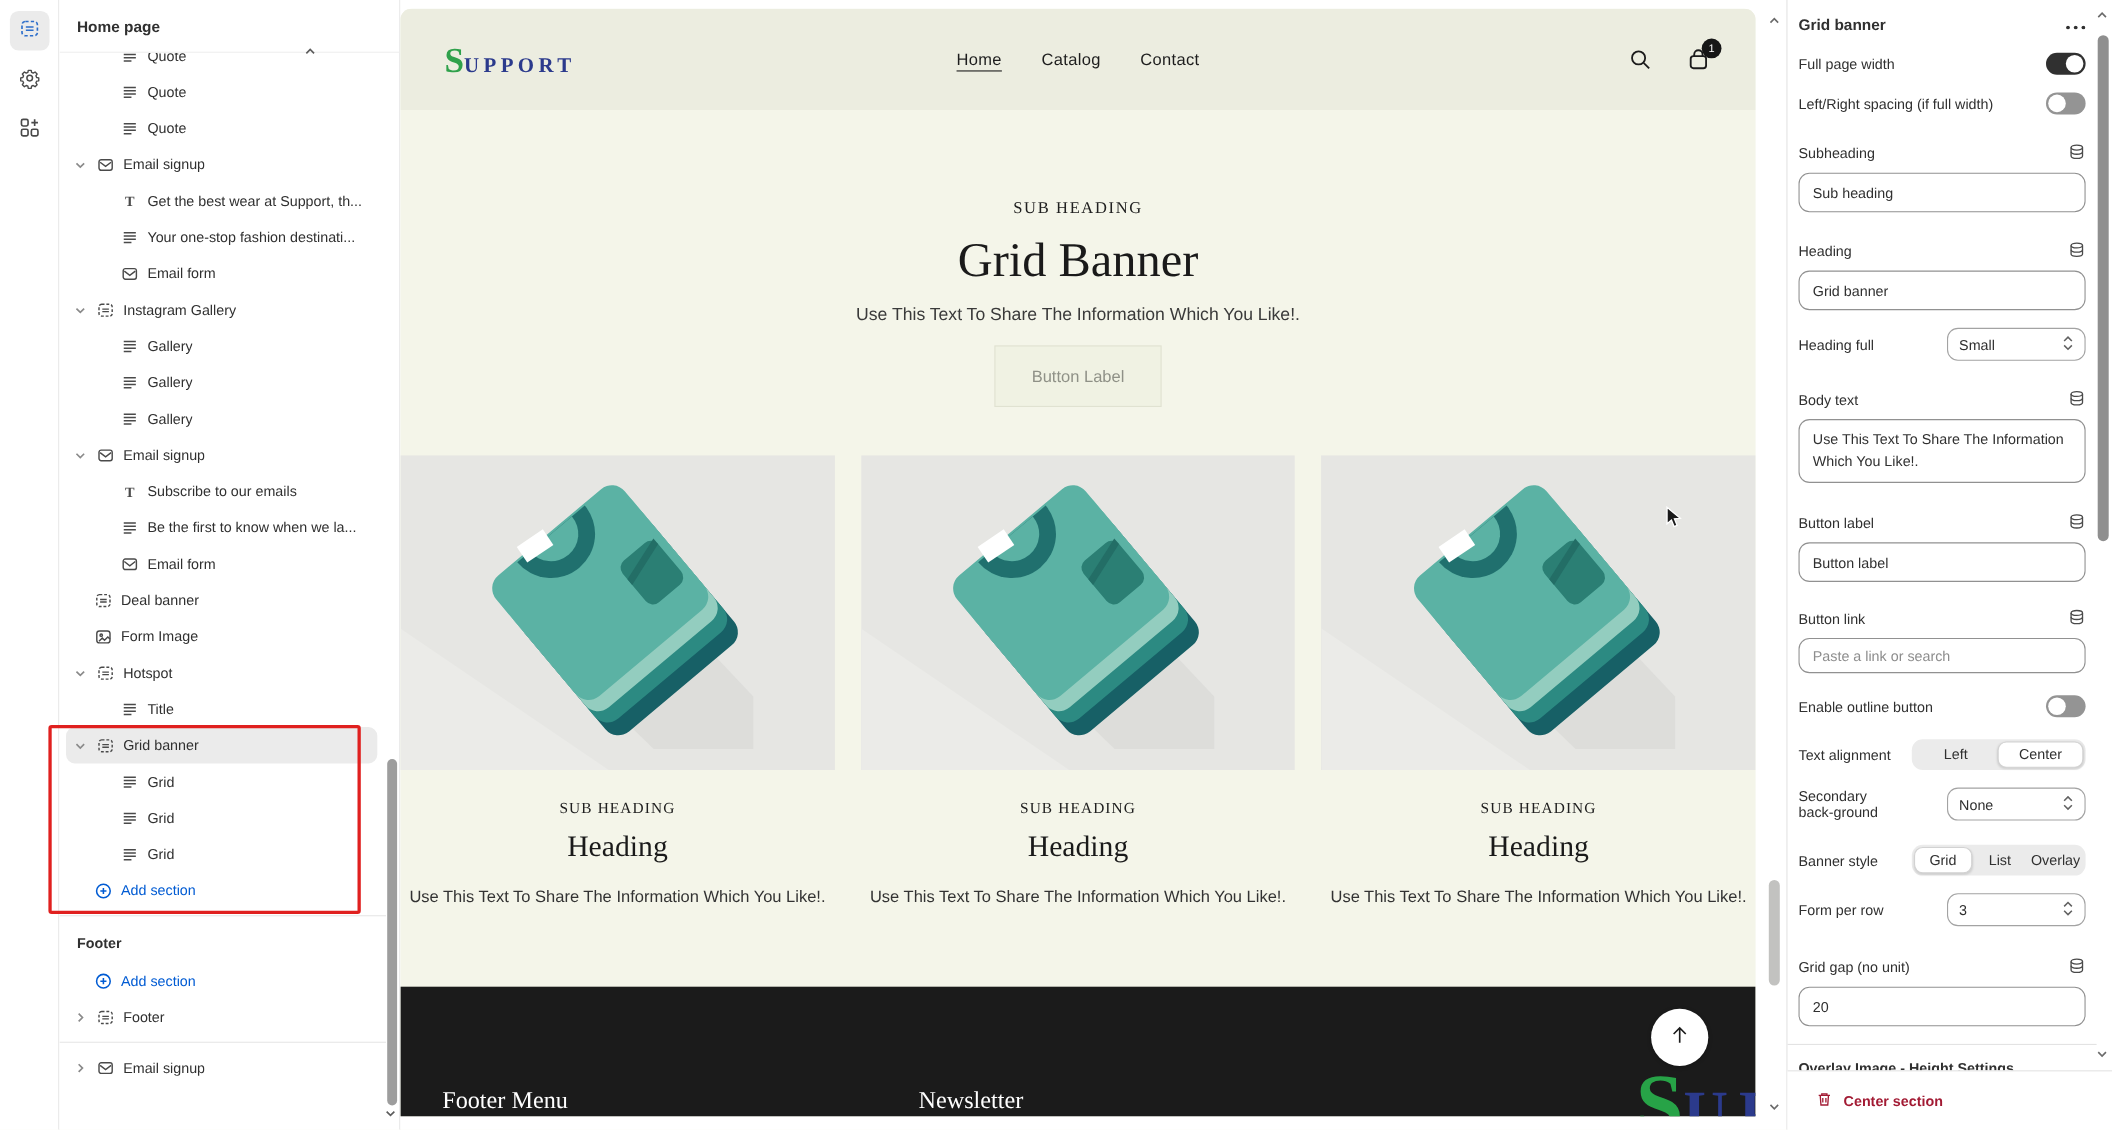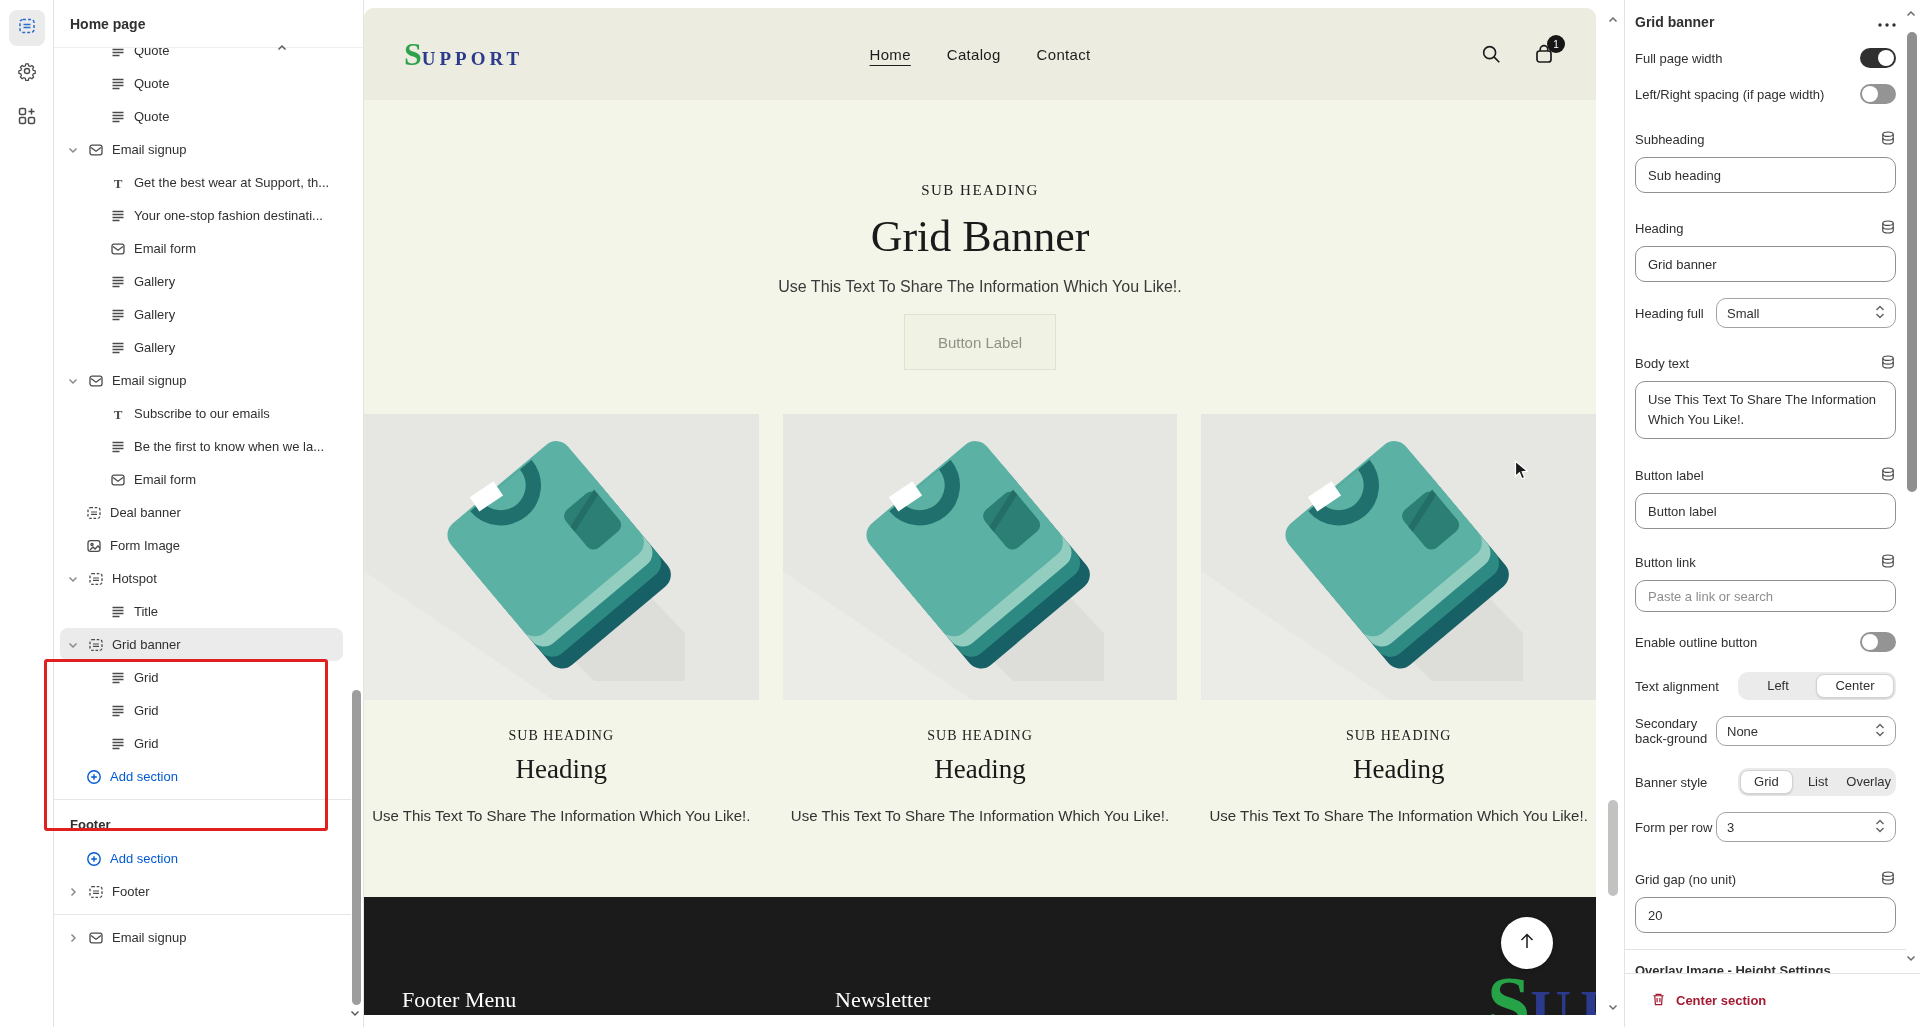--- a/index.html
+++ b/index.html
@@ -82,21 +82,21 @@
   .toggle-row { display:flex; align-items:center; justify-content:space-between; }
   .toggle { width:36px; height:20px; border-radius:10px; position:relative; cursor:pointer; flex:none; }
   .toggle.on { background:#303030; } .toggle.off { background:#949494; }
   .toggle .knob { position:absolute; top:2px; width:16px; height:16px; border-radius:50%; background:#fff; }
   .toggle.on .knob { right:2px; } .toggle.off .knob { left:2px; }
   .label-row { display:flex; align-items:center; justify-content:space-between; }
   .tinput { height:36px; border:1px solid #919191; border-radius:10px; padding:0 12px; width:100%; font-size:13px; color:#303030; background:#fff; font-family:"Liberation Sans",sans-serif; outline:none; }
   .ttextarea { height:58px; border:1px solid #919191; border-radius:10px; padding:8px 12px; width:100%; font-size:13px; line-height:20px; color:#303030; resize:none; font-family:"Liberation Sans",sans-serif; outline:none; }
   .tinput::placeholder { color:#8d8d8d; }
   .inline-row { display:flex; align-items:center; justify-content:space-between; }
-  .selectbox { width:180px; height:30px; border:1px solid #a3a3a3; border-radius:10px; background:#fff; display:flex; align-items:center; justify-content:space-between; padding:0 10px; cursor:pointer; flex:none; }
+  .selectbox { width:126px; height:30px; border:1px solid #a3a3a3; border-radius:10px; background:#fff; display:flex; align-items:center; justify-content:space-between; padding:0 10px; cursor:pointer; flex:none; }
   .segmented { width:158px; background:#ebebeb; border-radius:10px; padding:2px; display:flex; flex:none; }
   .seg-item { flex:1; text-align:center; line-height:24px; border-radius:8px; cursor:pointer; color:#303030; }
   .seg-item.selected { background:#fff; border:1px solid #d2d2d2; box-shadow:0 1px 2px rgba(0,0,0,.12); line-height:22px; }
   .wrap-label { width:92px; }
   .panel-divider { height:1px; background:#e3e3e3; margin:16px -10px 0 -10px; }
   .overlay-heading { font-weight:700; margin-top:13px; font-size:13px; }
   .panel-footer { position:absolute; left:0; right:0; bottom:0; height:54px; border-top:1px solid #e3e3e3; display:flex; align-items:center; gap:10px; padding-left:26px; color:#a21a33; font-weight:600; cursor:pointer; background:#fff; }
   .panel-scrollbar { position:absolute; right:1px; top:0; bottom:54px; width:16px; }
   .pn-up { position:absolute; top:8px; left:2px; } .pn-down { position:absolute; bottom:6px; left:2px; }
   .pn-thumb { position:absolute; top:32px; right:2px; width:10px; height:460px; background:#8f8f8f; border-radius:5px; } .mt8{margin-top:8px;} .mt16{margin-top:16px;} .mt18{margin-top:18px;}
@@ -200,20 +200,34 @@
             <span class="tlabel">Your one-stop fashion destinati...</span>
           </div>
           <div class="trow child">
             <span class="ticon">
               <svg viewBox="0 0 16 16" width="16" height="16" fill="none" stroke="#4a4a4a" stroke-width="1.3">
                 <rect x="2" y="3.2" width="12" height="9.6" rx="2"></rect>
                 <path d="M3 5.5l5 3.8 5-3.8"></path>
               </svg>
             </span>
             <span class="tlabel">Email form</span>
+          </div>
+          <div class="trow group">
+            <span class="chev">
+              <svg viewBox="0 0 12 12" width="12" height="12" fill="none" stroke="#8a8a8a" stroke-width="1.5">
+                <path d="M2.5 4.5L6 8l3.5-3.5"></path>
+              </svg>
+            </span>
+            <span class="ticon">
+              <svg viewBox="0 0 16 16" width="16" height="16" fill="none" stroke="#4a4a4a" stroke-width="1.3">
+                <rect x="2" y="2.6" width="12" height="10.8" rx="2.4" stroke-dasharray="2.6 1.7"></rect>
+                <path d="M5 7h6M5 9.3h6" stroke-width="1.2"></path>
+              </svg>
+            </span>
+            <span class="tlabel">Instagram Gallery</span>
           </div>
           <div class="trow child">
             <span class="ticon">
               <svg viewBox="0 0 16 16" width="16" height="16" fill="none" stroke="#4a4a4a" stroke-width="1.4">
                 <path d="M2.5 3.5h11M2.5 6.5h11M2.5 9.5h11M2.5 12.5h7"></path>
               </svg>
             </span>
             <span class="tlabel">Gallery</span>
           </div>
           <div class="trow child">
@@ -564,21 +578,21 @@
       </div>
 
       <div class="toggle-row mt18">
         <span>Full page width</span>
         <span class="toggle on">
             <span class="knob"></span>
           </span>
       </div>
 
       <div class="toggle-row mt16">
-        <span>Left/Right spacing (if page width)</span>
+        <span>Left/Right spacing (if full width)</span>
         <span class="toggle off">
             <span class="knob"></span>
           </span>
       </div>
 
       <div class="label-row mt26">
         <span>Subheading</span>
         <span><svg viewBox="0 0 16 16" width="16" height="16" fill="none" stroke="#4a4a4a" stroke-width="1.2">
               <ellipse cx="8" cy="4.2" rx="5.2" ry="2.2"></ellipse>
               <path d="M2.8 4.2v3.8c0 1.2 2.3 2.2 5.2 2.2s5.2-1 5.2-2.2V4.2"></path>

